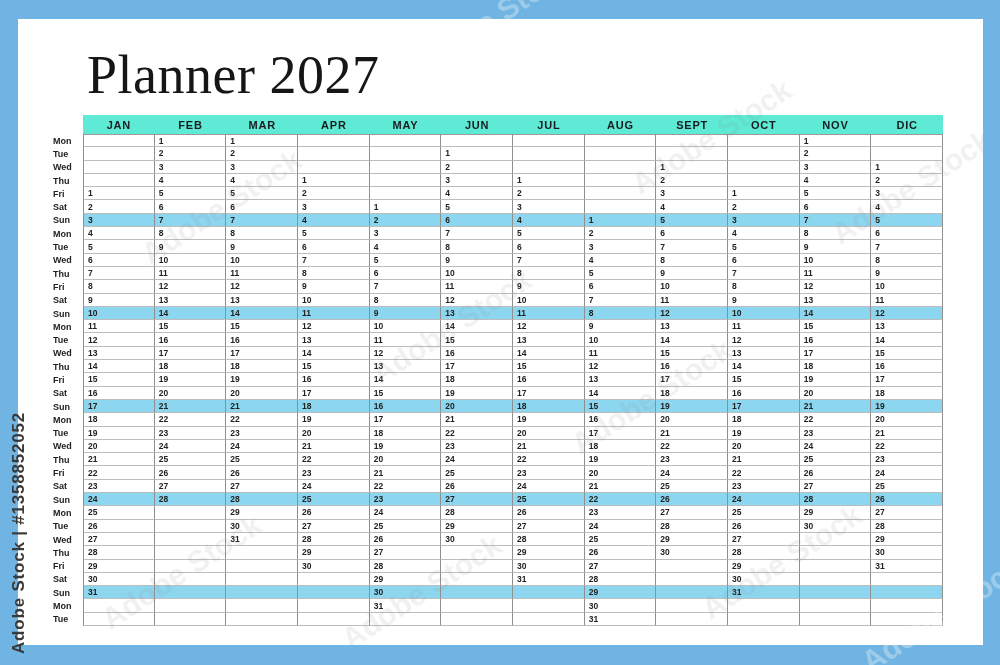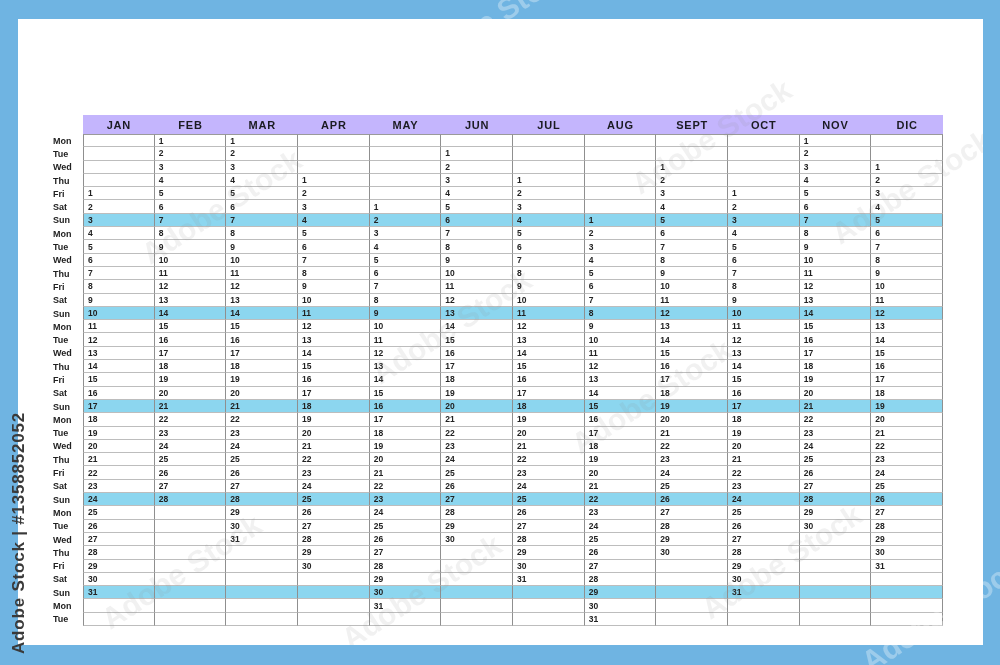--- a/index.html
+++ b/index.html
@@ -17,21 +17,21 @@
   
   .page-title { position:absolute; left:87px; top:44px; z-index:2;
                 font-family:"Liberation Serif", serif; font-weight:400;
                 font-size:54px; color:#161616; letter-spacing:0.5px; }
 
   
   .planner { position:absolute; left:50px; top:115px; width:893px; z-index:2; }
   .prow { display:grid; grid-template-columns:33px repeat(12,1fr); height:13.3px; }
   .prow.header-row { height:19px; }
   .corner-cell { background:transparent; }
-  .month-cell { background:#c4b5fd; display:flex; align-items:center; justify-content:center;
+  .month-cell { background:#5eead4; display:flex; align-items:center; justify-content:center;
                 font-size:11px; font-weight:700; color:#1b1b22; letter-spacing:0.8px; }
   .weekday-cell { display:flex; align-items:center; padding-left:3px;
                   font-size:9px; font-weight:700; color:#222; }
   .day-cell { background:#fff; border-right:1px solid #8f8f8f; border-bottom:1px solid #bdbdbd;
               display:flex; align-items:center; padding-left:4px;
               font-size:8.5px; font-weight:600; color:#222; }
   .prow.body-row .day-cell:nth-child(2) { border-left:1px solid #8f8f8f; }
   .prow.body-row.first .day-cell { border-top:1px solid #9a9a9a; }
   .prow.sunday .day-cell { background:#8cd6ef; }
 
@@ -55,20 +55,21 @@
 </head>
 <body>
 
 <div class="stage">
 
   <div class="frame top"></div>
   <div class="frame bottom"></div>
   <div class="frame left"></div>
   <div class="frame right"></div>
 
+  <div class="page-title">Planner 2027</div>
 
   <div class="planner">
       <div class="prow header-row">
         <div class="corner-cell"></div>
         <div class="month-cell">JAN</div>
         <div class="month-cell">FEB</div>
         <div class="month-cell">MAR</div>
         <div class="month-cell">APR</div>
         <div class="month-cell">MAY</div>
         <div class="month-cell">JUN</div>

